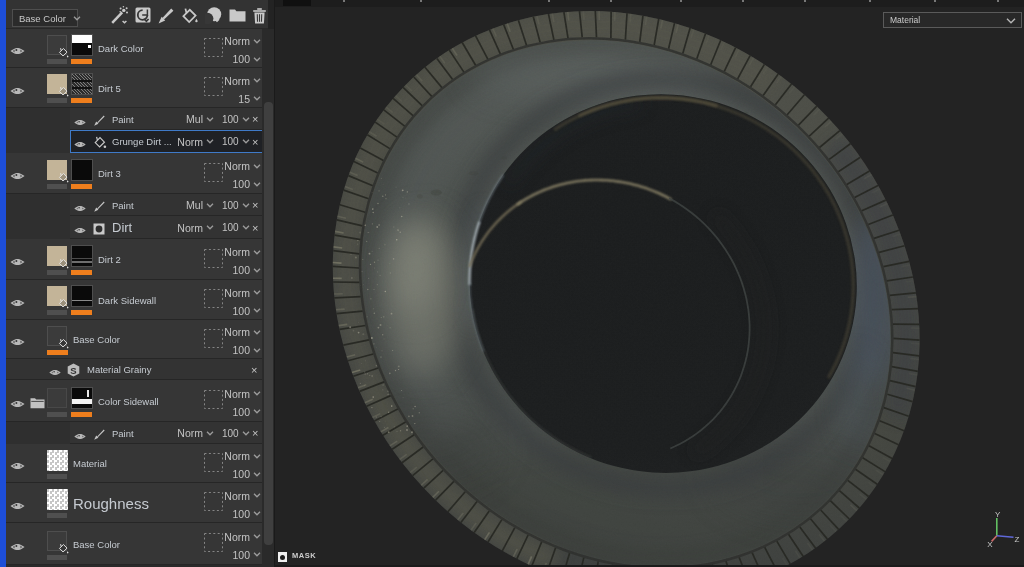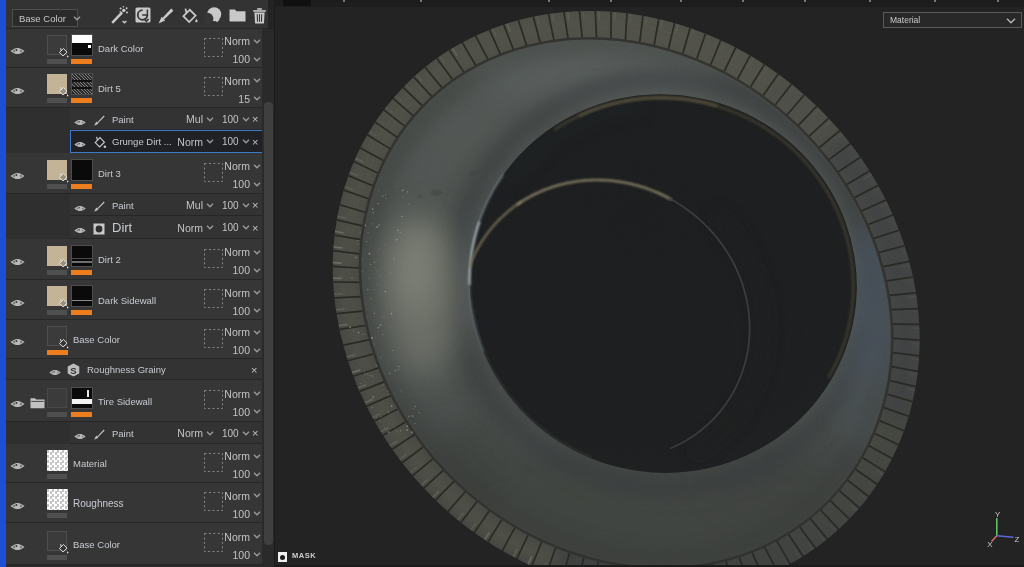--- a/index.html
+++ b/index.html
@@ -871,41 +871,41 @@
         <div style="position:absolute;left:0;right:0;bottom:0;height:1px;background:#262626"></div>
         <div style="position:absolute;left:43px;top:5.0px"><svg width="12" height="11" viewBox="0 0 15 12">
             <path d="M1.6 6 Q7.5 1.2 13.4 6 Q7.5 10.8 1.6 6 Z" fill="none" stroke="#b8b8b8" stroke-width="1.4"></path>
             <circle cx="7.5" cy="6" r="3.1" fill="#b8b8b8"></circle>
             <circle cx="6.4" cy="5" r="1" fill="#363636"></circle>
           </svg></div>
         <div style="position:absolute;left:61px;top:3.5px"><svg width="13" height="14" viewBox="0 0 13 14">
             <path d="M6.5 0.4 L12.3 3.5 L12.3 10.5 L6.5 13.6 L0.7 10.5 L0.7 3.5 Z" fill="#bcbcbc"></path>
             <text x="6.5" y="10.6" text-anchor="middle" font-family="Liberation Sans" font-weight="bold" font-size="9.5" fill="#323232">S</text>
           </svg></div>
-        <div style="position:absolute;left:81px;top:0;height:21px;display:flex;align-items:center;font-size:9.5px;color:#c6cbd1">Roughness Grainy</div>
+        <div style="position:absolute;left:81px;top:0;height:21px;display:flex;align-items:center;font-size:9.5px;color:#c6cbd1">Material Grainy</div>
         <div style="position:absolute;left:245px;top:0;height:21px;display:flex;align-items:center;font-size:11px;color:#c6c6c6">×</div>
       </div>
 <div style="position:absolute;left:0;top:380px;width:262px;height:42px;background:#363636;border-bottom:1px solid #262626;box-sizing:border-box">
         <div style="position:absolute;left:4px;top:15.5px"><svg width="15" height="12" viewBox="0 0 15 12">
             <path d="M1.6 6 Q7.5 1.2 13.4 6 Q7.5 10.8 1.6 6 Z" fill="none" stroke="#b8b8b8" stroke-width="1.4"></path>
             <circle cx="7.5" cy="6" r="3.1" fill="#b8b8b8"></circle>
             <circle cx="6.4" cy="5" r="1" fill="#363636"></circle>
           </svg></div>
         <div style="position:absolute;left:24px;top:14.5px"><svg width="15" height="13" viewBox="0 0 15 13">
             <path d="M0.5 2.2 L5 2.2 L6.2 3.6 L14.5 3.6 L14.5 12.2 L0.5 12.2 Z" fill="#c2c2c2"></path>
             <path d="M1.3 5.4 L13.7 5.4" stroke="#3a3a3a" stroke-width="0.9"></path>
           </svg></div>
         <div style="position:absolute;left:41px;top:8px;width:20px;height:20px;background:#3b3b3b;border:1px solid #484848;box-sizing:border-box"></div>
         <div style="position:absolute;left:65px;top:7px;width:22px;height:22px;background:#0a0a0a;border:1px solid #4e4e4e;box-sizing:border-box">
           <div style="position:absolute;left:0;top:11px;width:100%;height:5px;background:#f2f2f2"></div>
           <div style="position:absolute;left:15px;top:2px;width:2px;height:7px;background:#e8e8e8"></div>
         </div>
         <div style="position:absolute;left:41px;top:32px;width:20px;height:4.5px;background:#4f4f4f"></div>
         <div style="position:absolute;left:65px;top:32px;width:21px;height:4.5px;background:#ee7e1d"></div>
-        <div style="position:absolute;left:92px;top:0;height:42px;display:flex;align-items:center;font-size:9.5px;color:#c6cbd1">Tire Sidewall</div>
+        <div style="position:absolute;left:92px;top:0;height:42px;display:flex;align-items:center;font-size:9.5px;color:#c6cbd1">Color Sidewall</div>
         <svg width="19" height="19" style="position:absolute;left:198px;top:10.0px">
           <rect x="0.5" y="0.5" width="18" height="18" fill="none" stroke="#858585" stroke-width="1" stroke-dasharray="2 2.4"></rect>
         </svg>
         <div style="position:absolute;right:7px;top:6.5px;display:flex;align-items:center;height:14px">
           <span style="font-size:10.5px;color:#c3c3c3">Norm</span>
           <svg width="8" height="5" viewBox="0 0 8 5" style="margin-left:3px">
             <path d="M1 0.8 L4 3.8 L7 0.8" stroke="#9c9c9c" stroke-width="1.3" fill="none"></path>
           </svg>
         </div>
         <div style="position:absolute;right:7px;top:24.5px;display:flex;align-items:center;height:14px">
@@ -968,21 +968,21 @@
         </div>
       </div>
 <div style="position:absolute;left:0;top:483px;width:262px;height:40px;background:#363636;border-bottom:1px solid #262626;box-sizing:border-box">
         <div style="position:absolute;left:4px;top:14.5px"><svg width="15" height="12" viewBox="0 0 15 12">
             <path d="M1.6 6 Q7.5 1.2 13.4 6 Q7.5 10.8 1.6 6 Z" fill="none" stroke="#b8b8b8" stroke-width="1.4"></path>
             <circle cx="7.5" cy="6" r="3.1" fill="#b8b8b8"></circle>
             <circle cx="6.4" cy="5" r="1" fill="#363636"></circle>
           </svg></div>
         <div style="position:absolute;left:41px;top:6px;width:21px;height:21px;background:repeating-conic-gradient(#ffffff 0% 25%, #c6c6c6 0% 50%) 0 0/5px 5px"></div>
         <div style="position:absolute;left:41px;top:30px;width:20px;height:4.5px;background:#4f4f4f"></div>
-        <div style="position:absolute;left:67px;top:0;height:40px;display:flex;align-items:center;font-size:10px;color:#c6cbd1">Roughness</div>
+        <div style="position:absolute;left:67px;top:0;height:40px;display:flex;align-items:center;font-size:15px;color:#c6cbd1">Roughness</div>
         <svg width="19" height="19" style="position:absolute;left:198px;top:9.0px">
           <rect x="0.5" y="0.5" width="18" height="18" fill="none" stroke="#858585" stroke-width="1" stroke-dasharray="2 2.4"></rect>
         </svg>
         <div style="position:absolute;right:7px;top:5.5px;display:flex;align-items:center;height:14px">
           <span style="font-size:10.5px;color:#c3c3c3">Norm</span>
           <svg width="8" height="5" viewBox="0 0 8 5" style="margin-left:3px">
             <path d="M1 0.8 L4 3.8 L7 0.8" stroke="#9c9c9c" stroke-width="1.3" fill="none"></path>
           </svg>
         </div>
         <div style="position:absolute;right:7px;top:23.5px;display:flex;align-items:center;height:14px">

